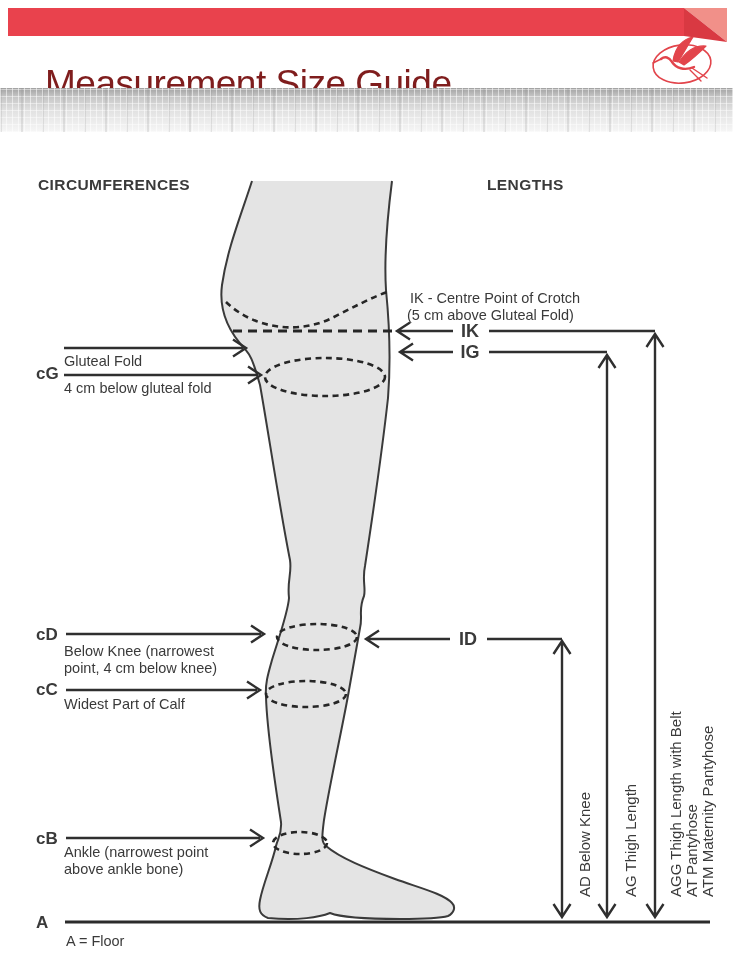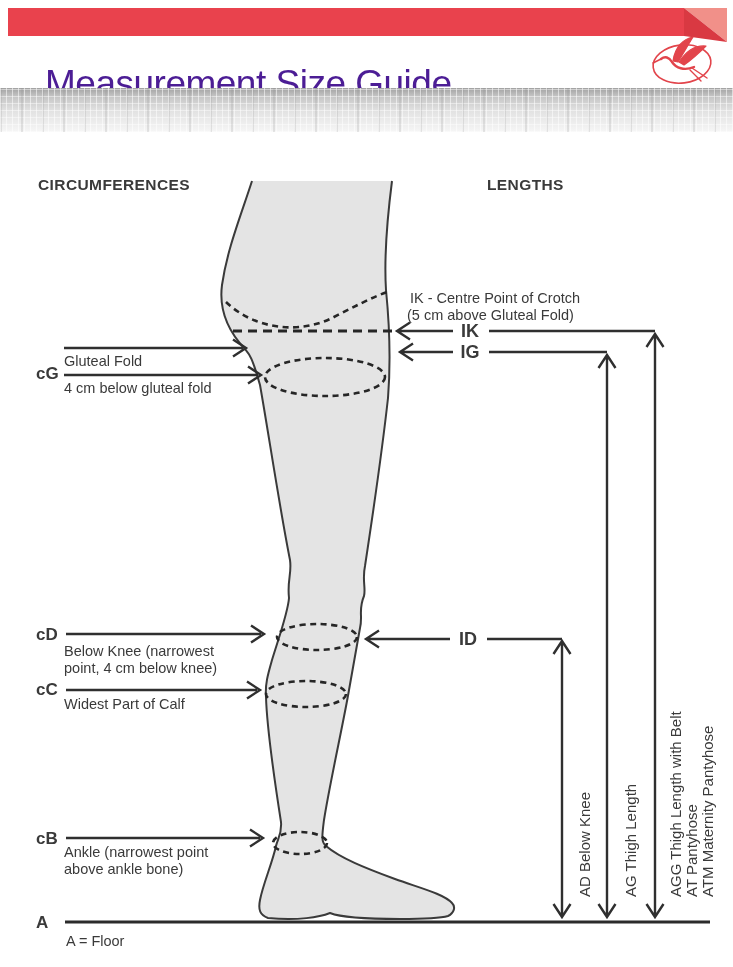--- a/index.html
+++ b/index.html
@@ -1,21 +1,21 @@
 <!DOCTYPE html>
 <html><head>
 <meta charset="utf-8">
 <style>
   html,body{margin:0;padding:0;background:#ffffff;}
   .page{position:relative;width:733px;height:967px;background:#ffffff;overflow:hidden;
         font-family:"Liberation Sans",sans-serif;}
   
   .ribbon-svg{position:absolute;left:0;top:0;width:733px;height:52px;}
   .title{position:absolute;left:45px;top:40px;font-size:37px;font-weight:400;
-         color:#4c1d95;letter-spacing:-0.5px;line-height:1;}
+         color:#7f1d1d;letter-spacing:-0.5px;line-height:1;}
   .logo-svg{position:absolute;left:648px;top:33px;width:68px;height:58px;}
   .plaid-band{position:absolute;left:0;top:88px;width:733px;height:44px;
     background:
       repeating-linear-gradient(90deg, rgba(255,255,255,0.55) 0 1px, rgba(0,0,0,0) 1px 6px),
       repeating-linear-gradient(90deg, rgba(130,130,130,0.18) 0 2px, rgba(0,0,0,0) 2px 21px),
       repeating-linear-gradient(0deg, rgba(255,255,255,0.45) 0 1px, rgba(0,0,0,0) 1px 7px),
       linear-gradient(180deg,#a2a2a2 0%,#c6c6c6 20%,#e2e2e2 52%,#f6f6f6 100%);}
   
   .diagram{position:absolute;left:0;top:0;width:733px;height:967px;}
   .diagram text{font-family:"Liberation Sans",sans-serif;fill:#3a3a3a;}

